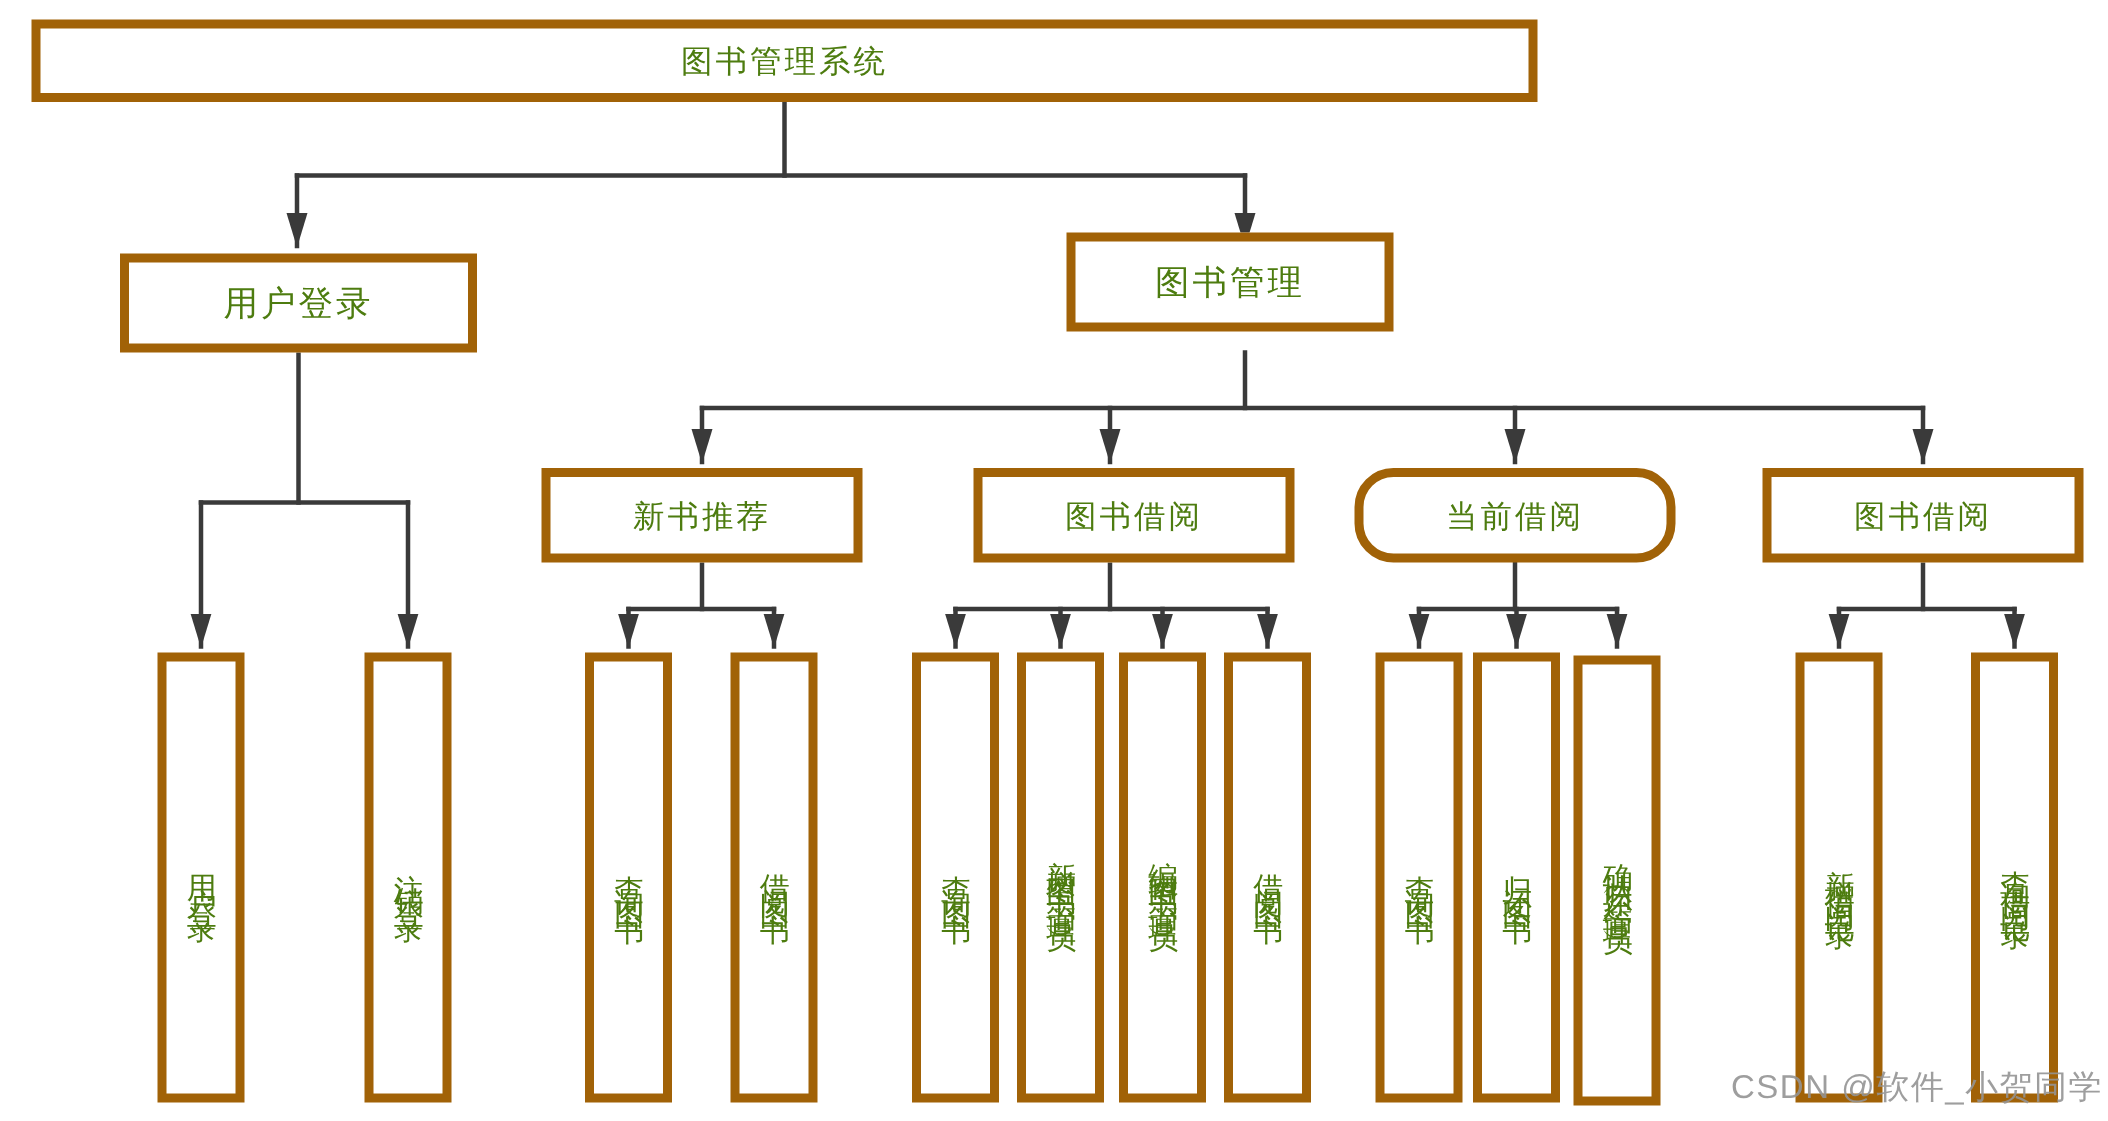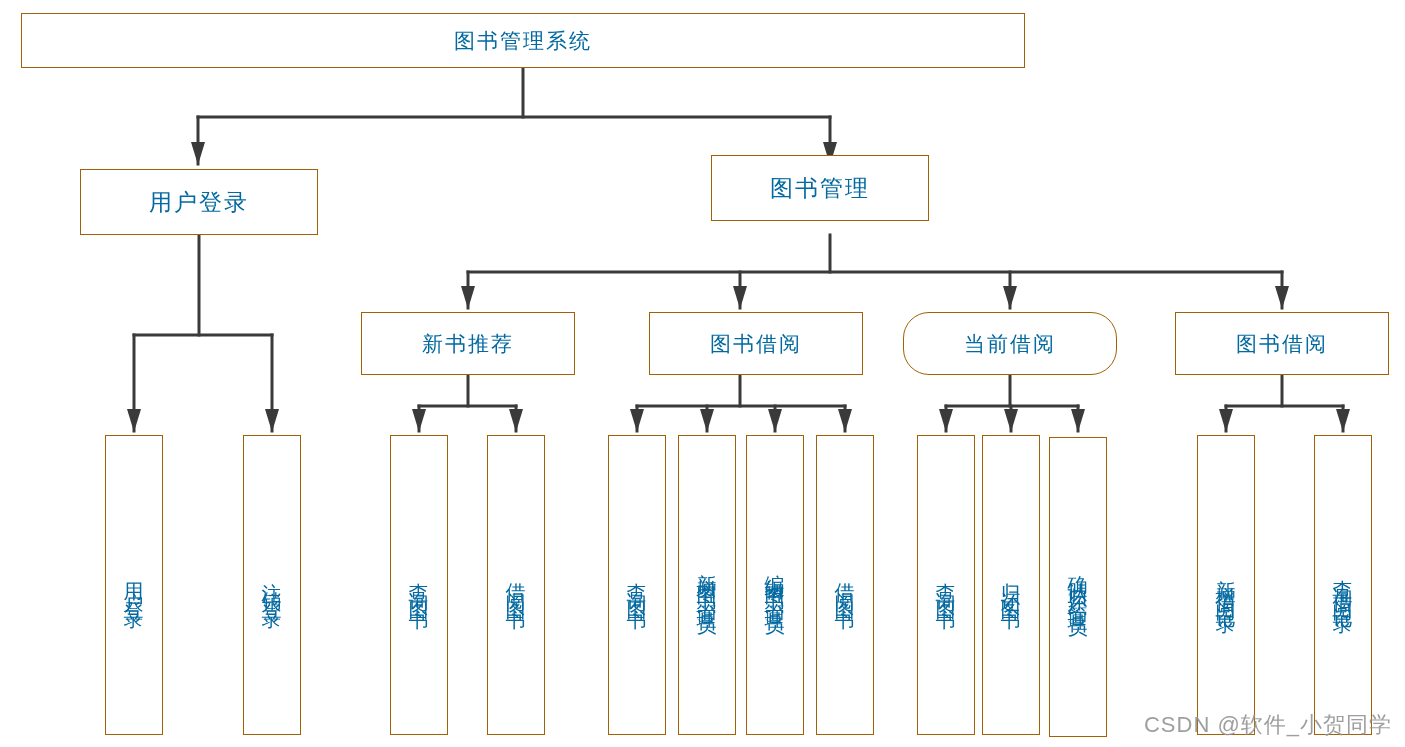--- a/index.html
+++ b/index.html
@@ -7,40 +7,40 @@
     position:relative;
     width:1405px;height:747px;
     background:#ffffff;
     font-family:"Liberation Sans", sans-serif;
     overflow:hidden;
   }
   #wires{position:absolute;left:0;top:0;width:1405px;height:747px;}
   .node{
     position:absolute;
     box-sizing:border-box;
-    border:1px solid #a16207;
+    border:6px solid #a16207;
     background:#ffffff;
     display:flex;align-items:center;justify-content:center;
-    color:#0369a1;
+    color:#4d7c0f;
     font-size:21px;
     letter-spacing:2px;
     text-align:center;
     z-index:2;
   }
   .node.leaf{
     writing-mode:vertical-rl;
     text-orientation:mixed;
     font-size:20px;
     letter-spacing:9px;
     line-height:1;
     padding:10px 0;
   }
   .watermark{
     position:absolute;
-    right:13px;bottom:7px;
+    right:3px;bottom:7px;
     font-size:22px;
     color:rgba(148,148,148,0.9);
     letter-spacing:1px;
     z-index:3;
     white-space:nowrap;
     margin-left:19px;
   }
 </style>
 </head>
 <body>

